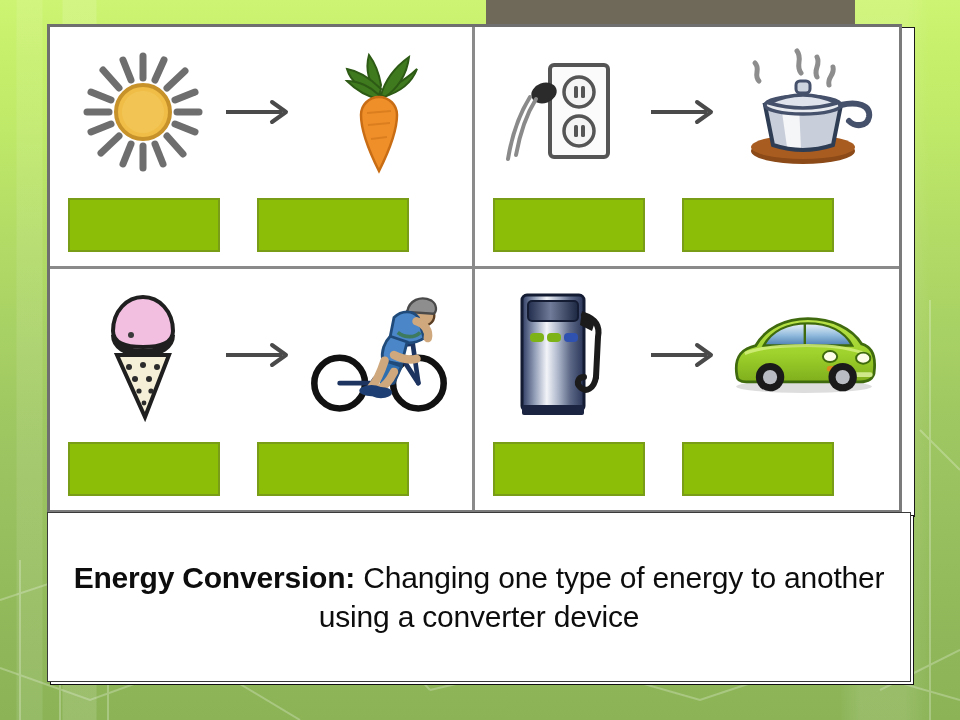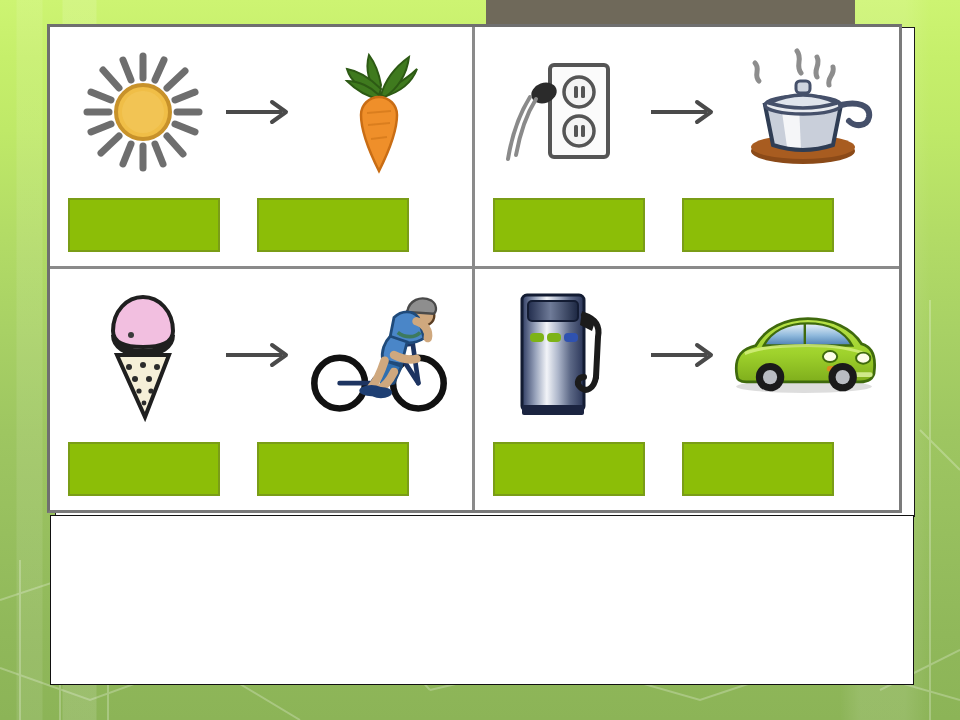--- a/index.html
+++ b/index.html
@@ -446,14 +446,19 @@
       <div class="quad-row-labels">
         <div class="label-box"></div>
         <div class="label-box"></div>
       </div>
     </div>
 
   </div>
 
   <div id="caption-backsheet"></div>
 
+  <div id="caption-panel">
+    <div id="caption-text">
+      <span id="caption-term">Energy Conversion:</span><span id="caption-definition"> Changing one type of energy to another using a converter device</span>
+    </div>
+  </div>
 
 </div>
 
 </body></html>

